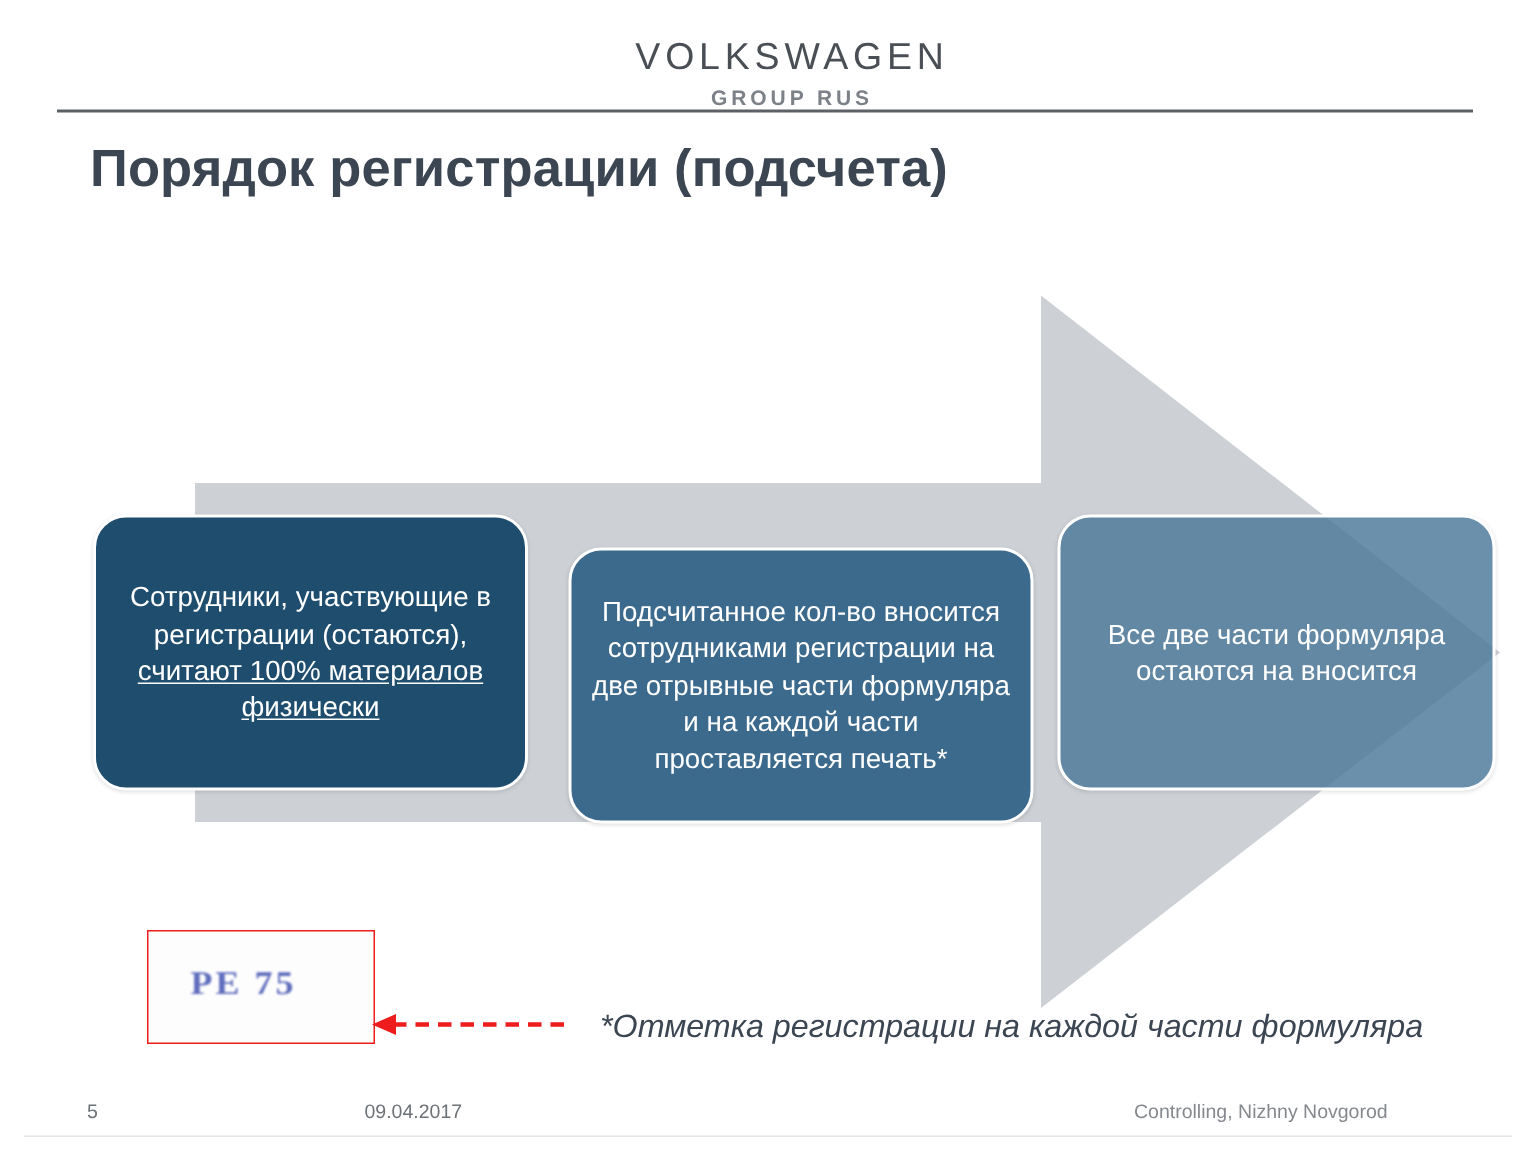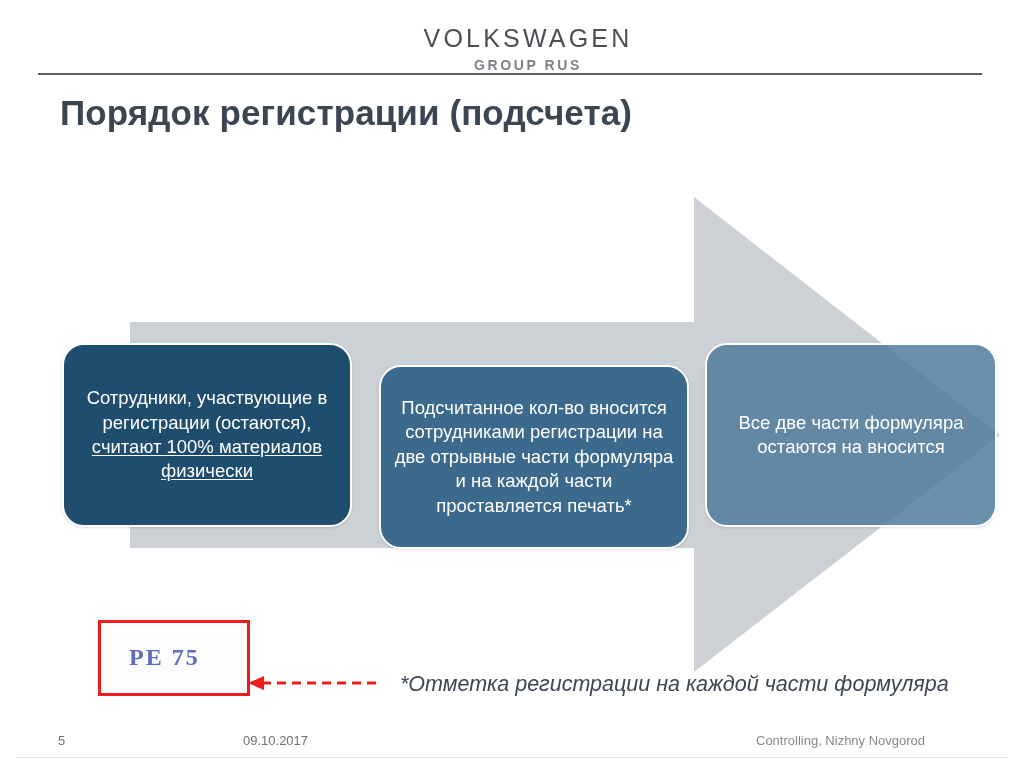--- a/index.html
+++ b/index.html
@@ -118,21 +118,21 @@
     text-underline-offset: 2px;
   }
 
   
   .stamp-frame {
     position: absolute;
     left: 98px;
     top: 620px;
     width: 152px;
     height: 76px;
-    border: 3px solid #000000;
+    border: 1px solid #000000;
     background: #fdfdfd;
     box-sizing: border-box;
   }
   .stamp-ink {
     position: absolute;
     left: 28px;
     top: 22px;
     font-family: "Liberation Serif", serif;
     font-weight: bold;
     font-size: 24px;
@@ -222,16 +222,16 @@
 
   <svg class="dash-arrow" viewBox="0 0 132 22" xmlns="http://www.w3.org/2000/svg">
     <line x1="14" y1="11" x2="130" y2="11" stroke="#ee1c1c" stroke-width="3" stroke-dasharray="9 6"></line>
     <polygon points="0,11 16,4 16,18" fill="#ee1c1c"></polygon>
   </svg>
 
   <div class="footnote">*Отметка регистрации на каждой части формуляра</div>
 
   <div class="footer-rule"></div>
   <div class="footer-text footer-page">5</div>
-  <div class="footer-text footer-date">09.10.2017</div>
+  <div class="footer-text footer-date">09.04.2017</div>
   <div class="footer-text footer-dept">Controlling, Nizhny Novgorod</div>
 
 </div>
 
 </body></html>

